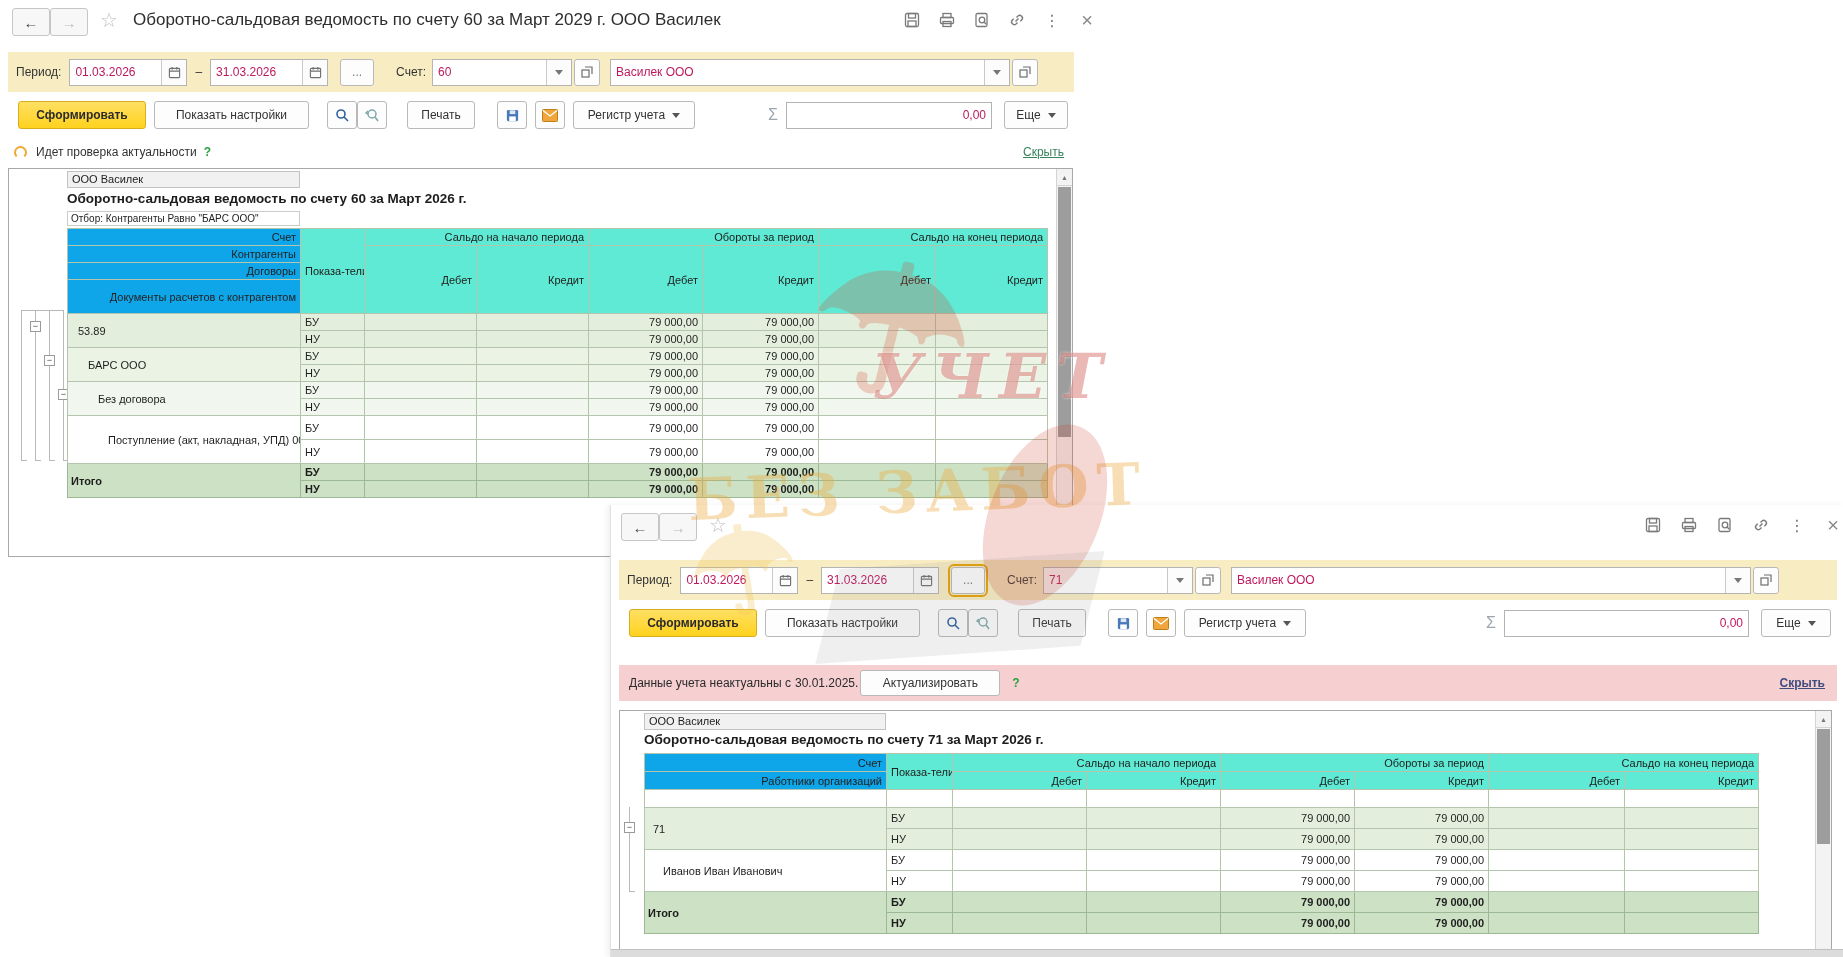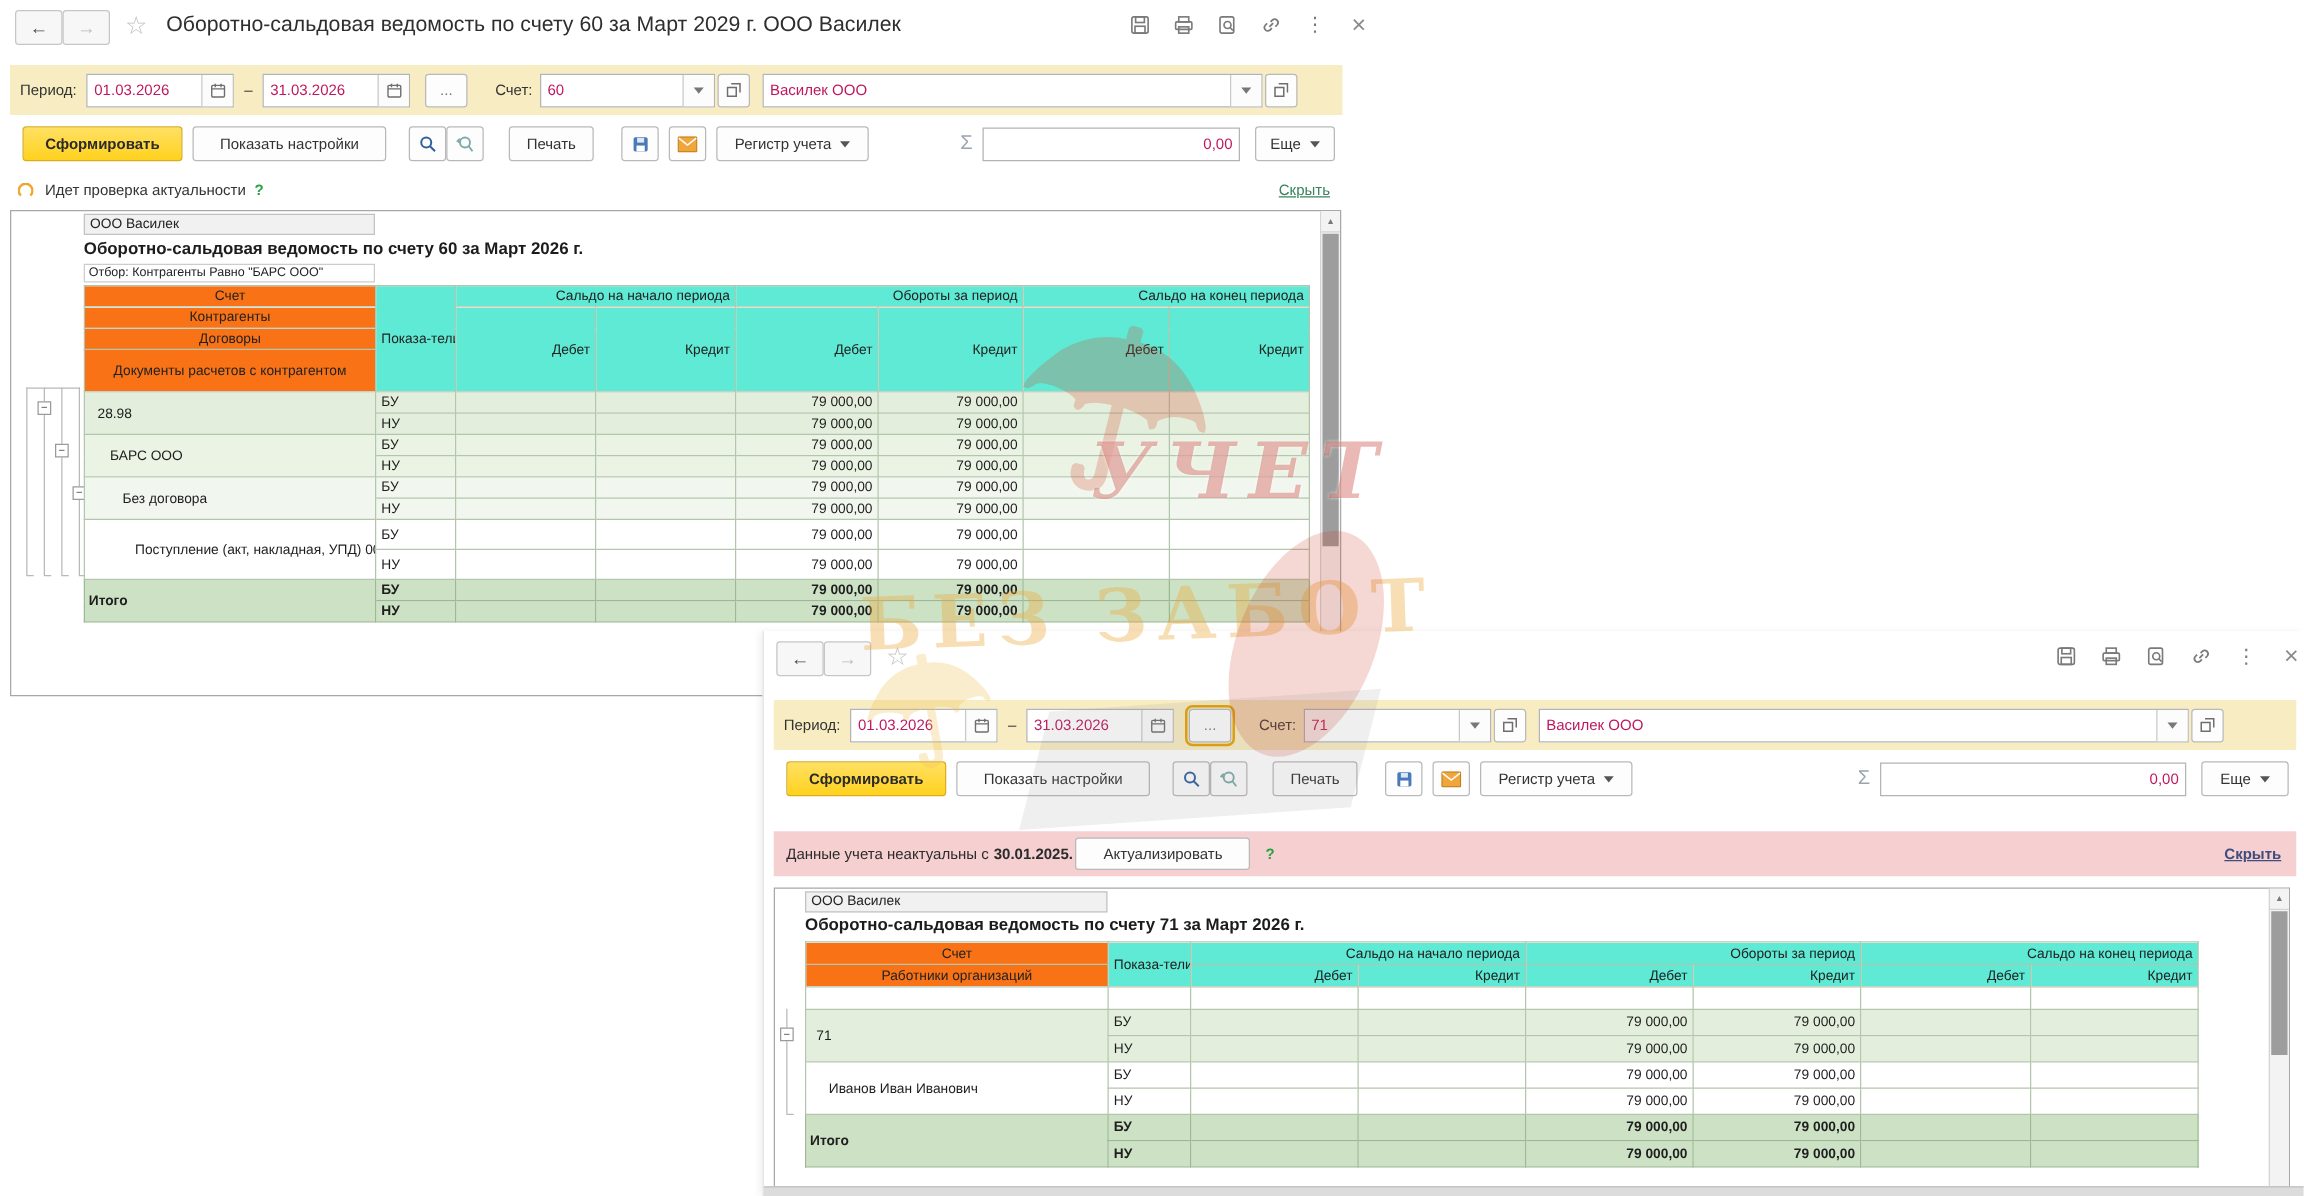--- a/index.html
+++ b/index.html
@@ -23,21 +23,21 @@
   .titlebar-ic{width:24px;height:24px;display:flex;align-items:center;justify-content:center;}
   .toolrow{display:flex;align-items:center;}
   
   .gridarea{border:1px solid #a8a8a8;background:#fff;box-sizing:border-box;}
   .orgcell{background:#f1f1f1;border:1px solid #c2c2c2;font-size:11px;line-height:15px;padding:0 4px;box-sizing:border-box;color:#222;}
   .reptitle{font-weight:bold;font-size:13.5px;color:#1c1c1c;white-space:nowrap;}
   .filternote{font-size:10px;border:1px solid #cccccc;line-height:13px;padding:0 3px;box-sizing:border-box;color:#222;background:#fff;white-space:nowrap;}
   table.rep{border-collapse:collapse;table-layout:fixed;font-size:11px;color:#1e1e1e;}
   table.rep td{border:1px solid #b3c5ac;padding:0 4px;overflow:hidden;white-space:nowrap;box-sizing:border-box;}
   td.hdr{background:#5eead4;text-align:right;color:#222;}
-  td.hdrl{background:#f97316;text-align:center;color:#222;}
+  td.hdrl{background:#0ea5e9;text-align:right;color:#222;}
   td.num{text-align:right;}
   tr.lv1 td{background:#e3efdc;}
   tr.lv2 td{background:#eaf3e4;}
   tr.lv3 td{background:#f1f7ee;}
   tr.doc td{background:#ffffff;}
   tr.tot td{background:#cde2c5;font-weight:bold;border-color:#9cb894;}
   td.wrap{white-space:normal;line-height:12px;}
   
   .vsb{position:absolute;top:0;right:0;width:15px;bottom:0;background:#f3f3f3;border-left:1px solid #d4d4d4;}
   .vsb .up{height:16px;border-bottom:1px solid #d4d4d4;display:flex;align-items:center;justify-content:center;
@@ -254,21 +254,21 @@
           <td class="hdr" rowspan="3">Кредит</td>
         </tr>
         <tr>
               <td class="hdrl" style="height:17px;">Договоры</td>
             </tr>
         <tr>
               <td class="hdrl wrap" style="height:34px;">Документы расчетов с контрагентом</td>
             </tr>
 
         <tr class="lv1">
-          <td rowspan="2" style="padding-left:10px;">28.98</td>
+          <td rowspan="2" style="padding-left:10px;">53.89</td>
           <td style="height:17px;">БУ</td>
           <td class="num"></td>
               <td class="num"></td>
           <td class="num">79 000,00</td>
           <td class="num">79 000,00</td>
           <td class="num"></td>
               <td class="num"></td>
         </tr>
         <tr class="lv1">
           <td style="height:17px;">НУ</td>
@@ -500,21 +500,21 @@
         <input style="text-align: right;" value="0,00">
       </span>
       <span class="btn" style="margin-left:12px;margin-right:6px;width:70px;">
         <span>Еще</span>
           <i class="caret"></i>
       </span>
     </div>
 
     <div class="abs alertbar" style="left:8px;top:160px;width:1218px;height:36px;">
       <span style="margin-left:10px;">Данные учета неактуальны с</span>
-      <span style="margin-left:4px;font-weight:bold;">30.01.2025.</span>
+      <span style="margin-left:4px;font-weight:normal;">30.01.2025.</span>
       <span class="btn" style="margin-left:2px;width:140px;height:26px;">Актуализировать</span>
       <span class="qmark" style="margin-left:12px;">?</span>
       <a class="hidelink2" style="margin-left:auto;margin-right:12px;">Скрыть</a>
     </div>
 
     <div class="abs gridarea" style="left:8px;top:205px;width:1213px;height:240px;">
 
       <div class="abs" style="left:0;top:0;width:24px;height:100%;">
         <i class="tl" style="left:9px;top:96px;width:1px;height:84px;"></i>
         <i class="tl" style="left:9px;top:180px;width:6px;height:1px;"></i>

